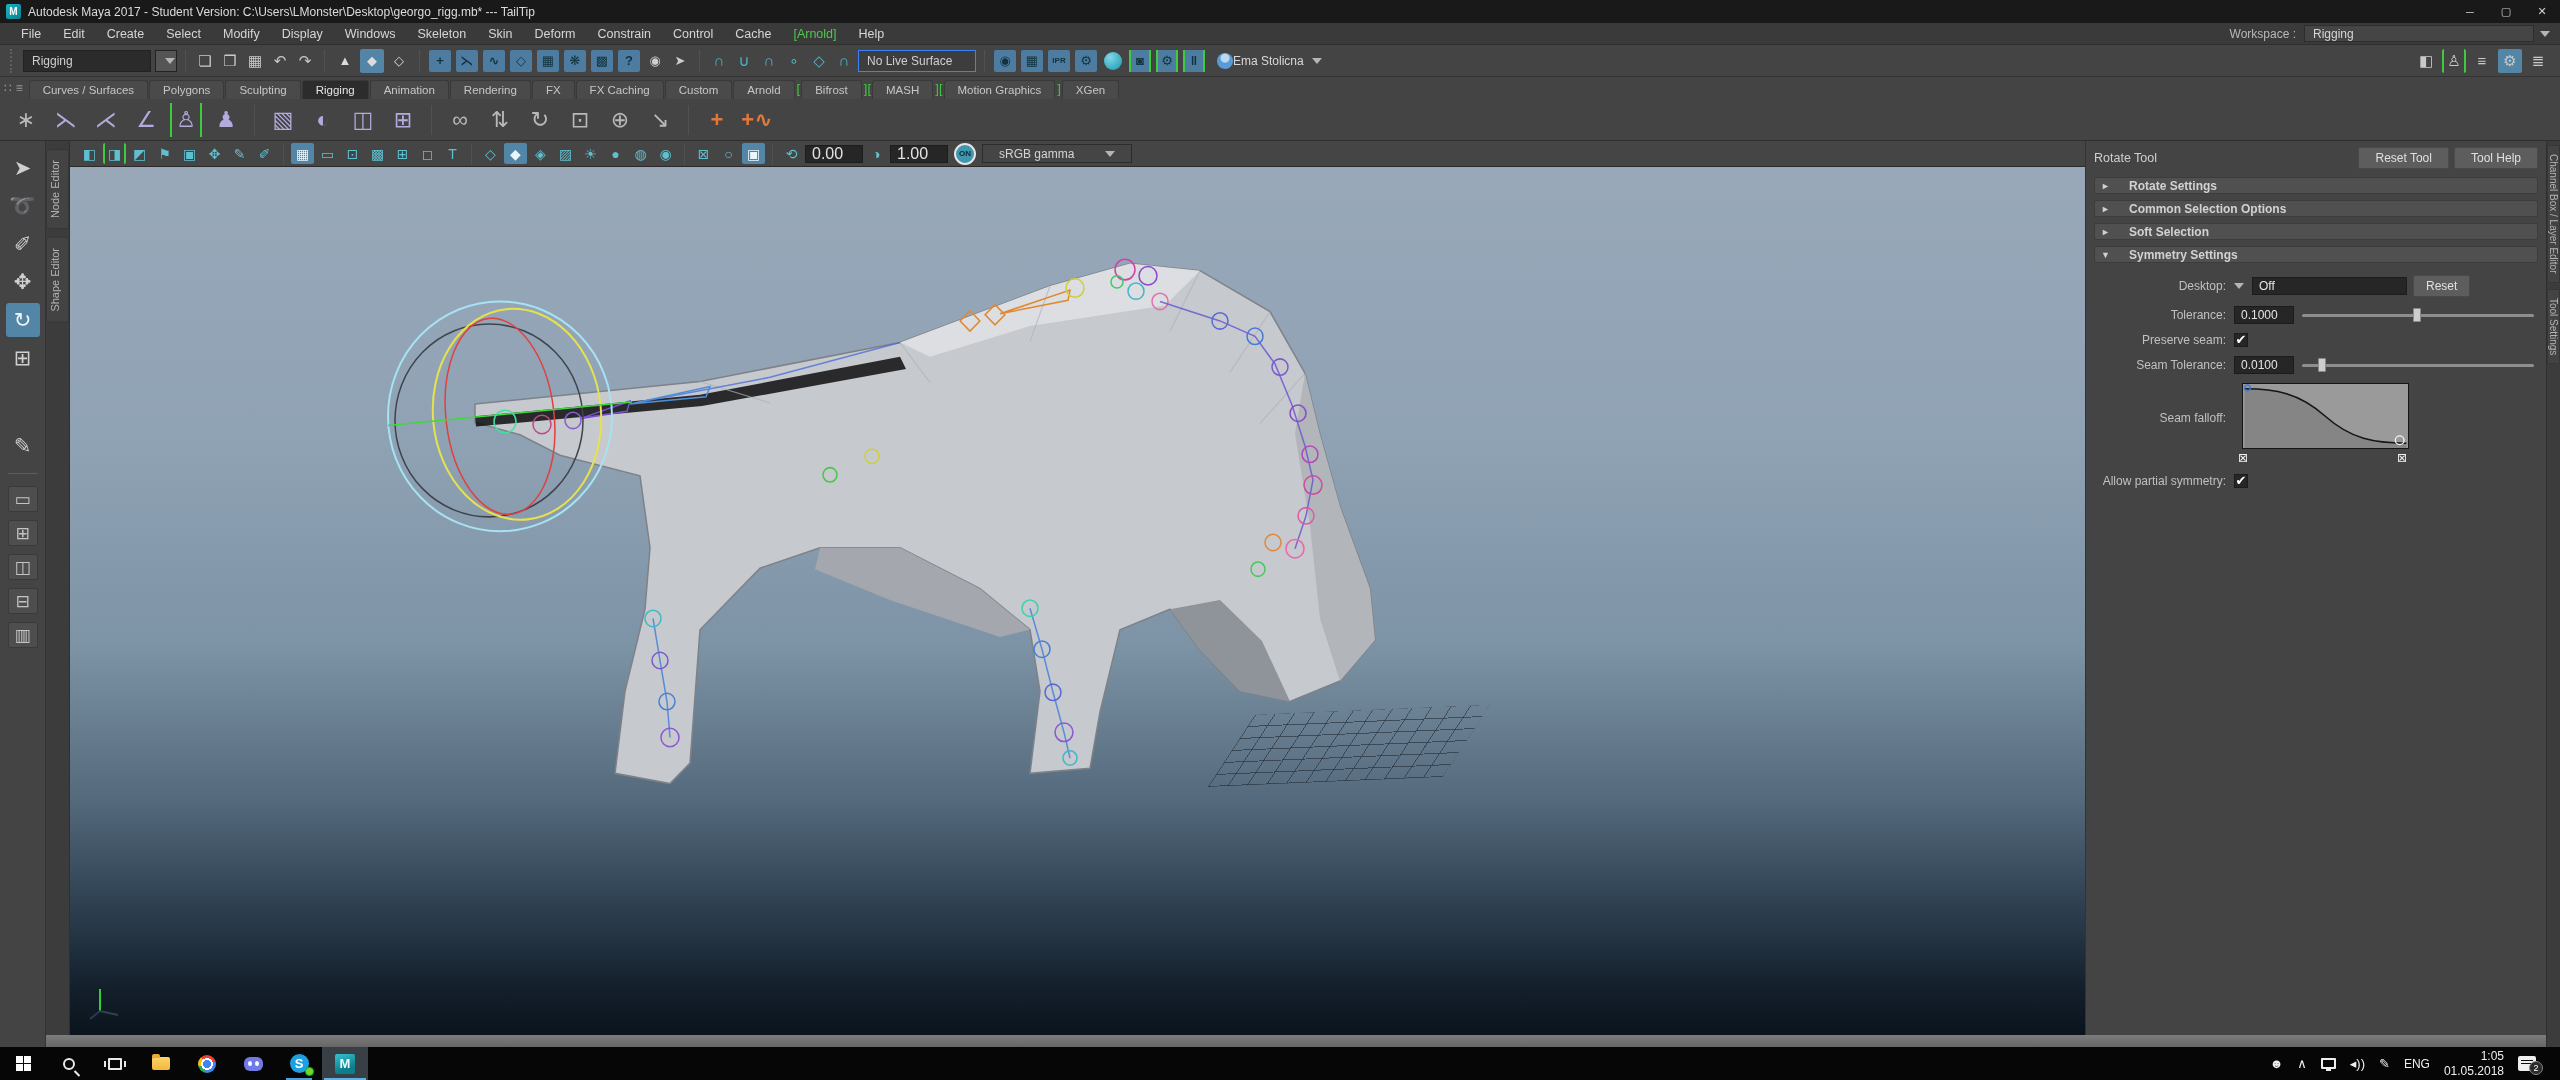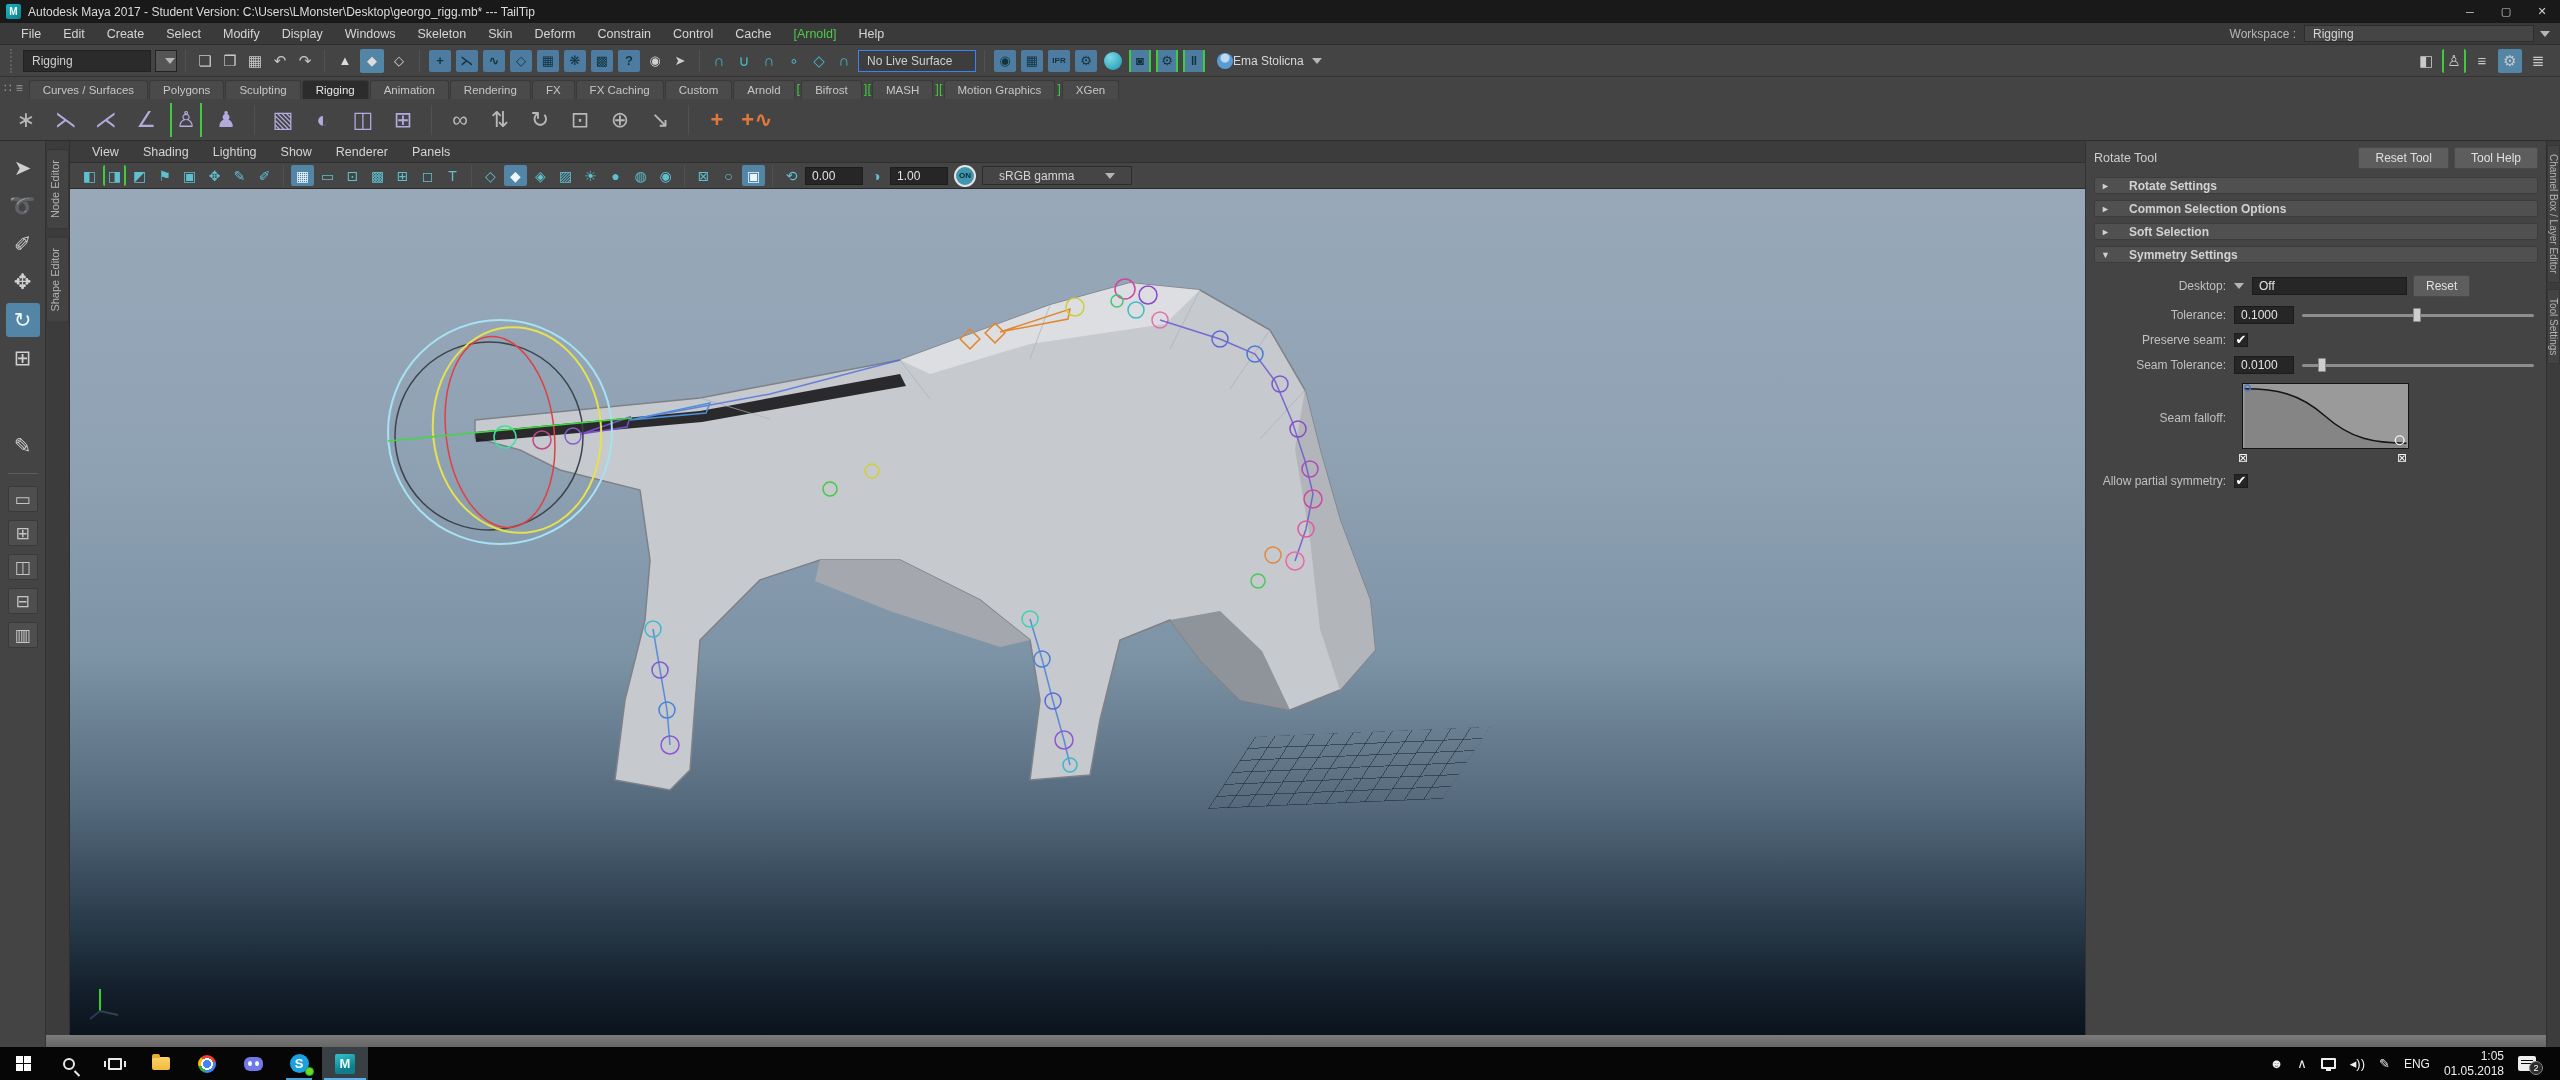--- a/index.html
+++ b/index.html
@@ -76,21 +76,21 @@
   .lefttabs { width:24px; background:#3c3c3c; border-right:1px solid #2f2f2f; display:flex; flex-direction:column; padding-top:8px; gap:8px; flex:0 0 auto; }
   .vtab-l { writing-mode:vertical-rl; transform:rotate(180deg); font-size:11px; color:#b4b4b4; background:#434343; border:1px solid #363636; border-radius:0 3px 3px 0; padding:10px 2px; text-align:center; }
 
   
   .viewport { flex:1 1 auto; display:flex; flex-direction:column; min-width:0; position:relative; }
   .vp-menus { height:22px; background:#3c3c3c; display:flex; align-items:center; padding:0 10px; border-bottom:1px solid #303030; }
   .vp-menus span { padding:0 12px; font-size:12.5px; color:#d4d4d4; }
   .vp-toolbar { height:26px; background:#454545; display:flex; align-items:center; padding:0 8px; border-bottom:1px solid #2a2a2a; gap:2px; }
   .vp-toolbar .vicon { width:23px; height:21px; display:flex; align-items:center; justify-content:center; color:#5fc0d0; font-size:14px; border-radius:2px; }
   .vp-toolbar .vicon.active { background:#5285a6; color:#eaf6fa; }
-  .vp-field { width:58px; height:18px; background:#262626; border:1px solid #1d1d1d; color:#e2e2e2; font-size:12px; padding:0 6px; font-family:"Liberation Sans","DejaVu Sans",sans-serif; }
+  .vp-field { width:58px; height:18px; background:#262626; border:1px solid #1d1d1d; color:#e2e2e2; font-size:16px; padding:0 6px; font-family:"Liberation Sans","DejaVu Sans",sans-serif; }
   .on-pill { width:22px; height:22px; border-radius:50%; background:#3f96ad; color:#0c2a33; font-size:8px; font-weight:bold; display:flex; align-items:center; justify-content:center; border:2px solid #e5e5e5; margin:0 4px; }
   .vp-select { width:150px; height:19px; background:#454545; border:1px solid #2c2c2c; display:flex; align-items:center; justify-content:space-between; padding:0 16px; color:#d4d4d4; }
   .vp-canvas { flex:1 1 auto; position:relative; overflow:hidden; background:linear-gradient(#98a8b9 0%,#8fa2b4 32%,#7d93a6 55%,#54697c 73%,#2b3d4d 86%,#121e2a 95%,#0b141d 100%); }
   .vp-canvas svg.scene { position:absolute; inset:0; width:100%; height:100%; }
   .ground-grid { position:absolute; left:1185px; top:548px; width:228px; height:72px; transform:skewX(-35deg) rotate(-2.5deg); transform-origin:top left; background:repeating-linear-gradient(90deg, rgba(34,42,52,.6) 0 1px, transparent 1px 19px), repeating-linear-gradient(0deg, rgba(34,42,52,.6) 0 1px, transparent 1px 12px); }
   .persp-label { position:absolute; left:0; right:0; bottom:6px; text-align:center; color:#e8e8e8; font-size:12px; font-weight:bold; text-shadow:0 1px 2px #000; }
   .view-axis { position:absolute; left:18px; bottom:14px; width:40px; height:40px; }
   .vp-bottomstrip { height:12px; background:transparent; }
 
   
@@ -228,23 +228,20 @@
       <div class="tb-line" data-name="toolbox-divider"></div>
       <span style="display:contents"><span class="lay" data-name="layout-single-pane">▭</span><span class="lay" data-name="layout-four-pane">⊞</span><span class="lay" data-name="layout-two-pane-side">◫</span><span class="lay" data-name="layout-two-pane-stacked">⊟</span><span class="lay" data-name="layout-outliner-persp">▥</span></span>
     </div>
 
     <div class="lefttabs" data-name="left-panel-tabs">
       <span class="vtab-l" data-name="tab-node-editor">Node Editor</span>
       <span class="vtab-l" data-name="tab-shape-editor">Shape Editor</span>
     </div>
 
     <div class="viewport" data-name="viewport-panel">
-      <div class="vp-menus" data-name="panel-menu-bar">
-        <span style="display:contents"><span class="" data-name="panel-menu-view">View</span><span class="" data-name="panel-menu-shading">Shading</span><span class="" data-name="panel-menu-lighting">Lighting</span><span class="" data-name="panel-menu-show">Show</span><span class="" data-name="panel-menu-renderer">Renderer</span><span class="" data-name="panel-menu-panels">Panels</span></span>
-      </div>
       <div class="vp-toolbar" data-name="panel-toolbar">
         <span style="display:contents"><span class="vicon" data-name="select-camera-icon">◧</span><span class="vicon gbr" data-name="lock-camera-icon">◨</span><span class="vicon" data-name="camera-attributes-icon">◩</span><span class="vicon" data-name="bookmark-icon">⚑</span><span class="vicon" data-name="image-plane-icon">▣</span><span class="vicon" data-name="pan-zoom-icon">✥</span><span class="vicon" data-name="grease-pencil-icon">✎</span><span class="vicon" data-name="snapshot-icon">✐</span></span>
         <span class="sep" data-name="panel-toolbar-separator"></span>
         <span style="display:contents"><span class="vicon active" data-name="grid-icon">▦</span><span class="vicon" data-name="film-gate-icon">▭</span><span class="vicon" data-name="resolution-gate-icon">⊡</span><span class="vicon" data-name="gate-mask-icon">▩</span><span class="vicon" data-name="field-chart-icon">⊞</span><span class="vicon" data-name="safe-action-icon">◻</span><span class="vicon" data-name="safe-title-icon">T</span></span>
         <span class="sep" data-name="panel-toolbar-separator"></span>
         <span style="display:contents"><span class="vicon" data-name="wireframe-icon">◇</span><span class="vicon active" data-name="smooth-shade-icon">◆</span><span class="vicon" data-name="wireframe-on-shaded-icon">◈</span><span class="vicon" data-name="textured-icon">▨</span><span class="vicon" data-name="use-all-lights-icon">☀</span><span class="vicon" data-name="shadows-icon">●</span><span class="vicon" data-name="screen-space-ao-icon">◍</span><span class="vicon" data-name="motion-blur-icon">◉</span></span>
         <span class="sep" data-name="panel-toolbar-separator"></span>
         <span style="display:contents"><span class="vicon" data-name="xray-icon">⊠</span><span class="vicon" data-name="xray-joints-icon">○</span><span class="vicon active" data-name="isolate-select-icon">▣</span></span>
         <span class="sep" data-name="panel-toolbar-separator"></span>
         <span class="vicon" data-name="exposure-icon">⟲</span>

